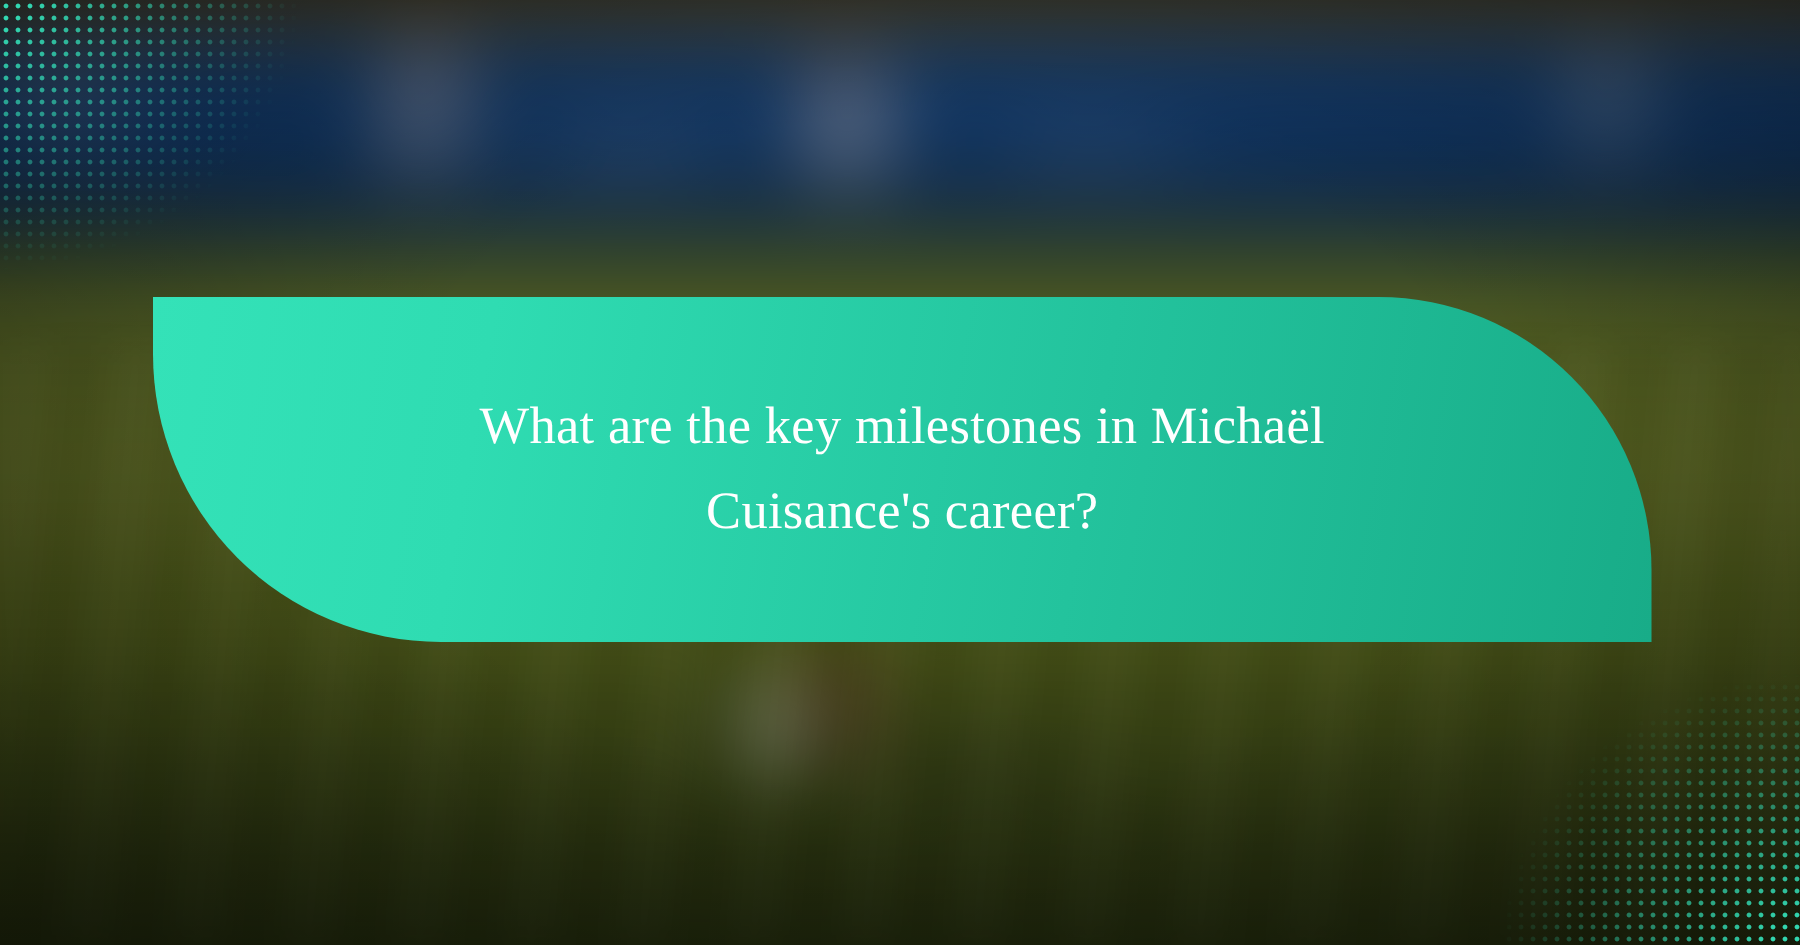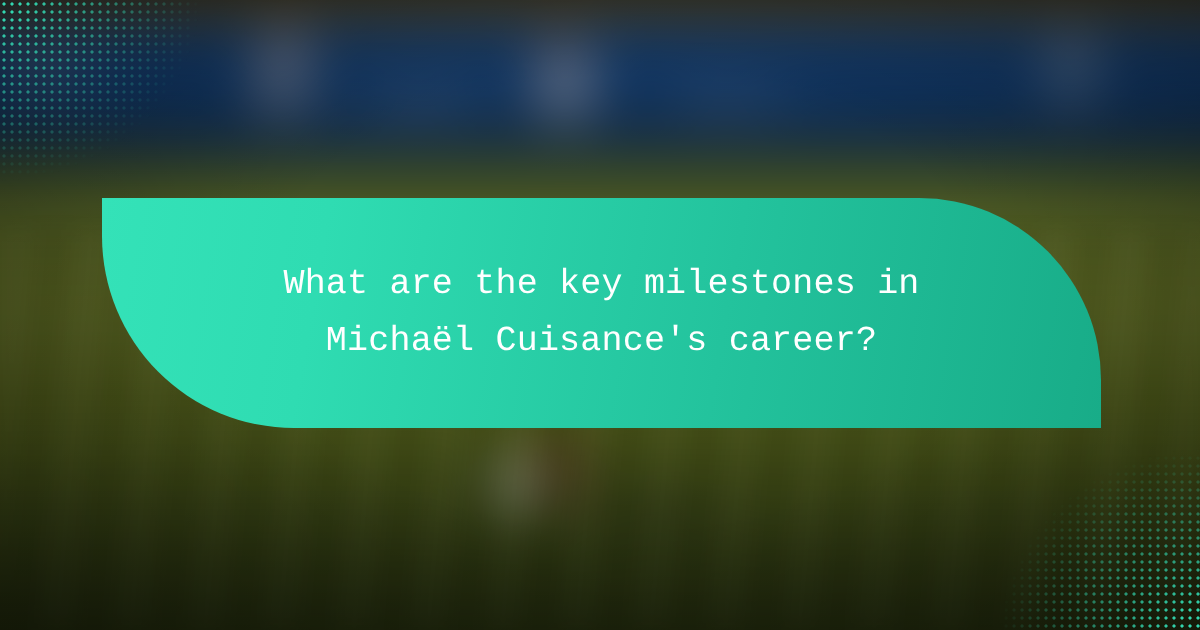--- a/index.html
+++ b/index.html
@@ -5,21 +5,21 @@
   html, body {
     margin: 0;
     padding: 0;
     background: #000;
   }
   .stage {
     position: relative;
     width: 1200px;
     height: 630px;
     overflow: hidden;
-    font-family: Liberation Mono, monospace;
+    font-family: Liberation Serif, serif;
   }
 
   
   .bg {
     position: absolute;
     inset: -40px;
     background:
       
       radial-gradient(ellipse 40px 60px at 600px 500px, rgba(170,40,40,.55) 0%, rgba(120,40,40,0) 70%),
       

